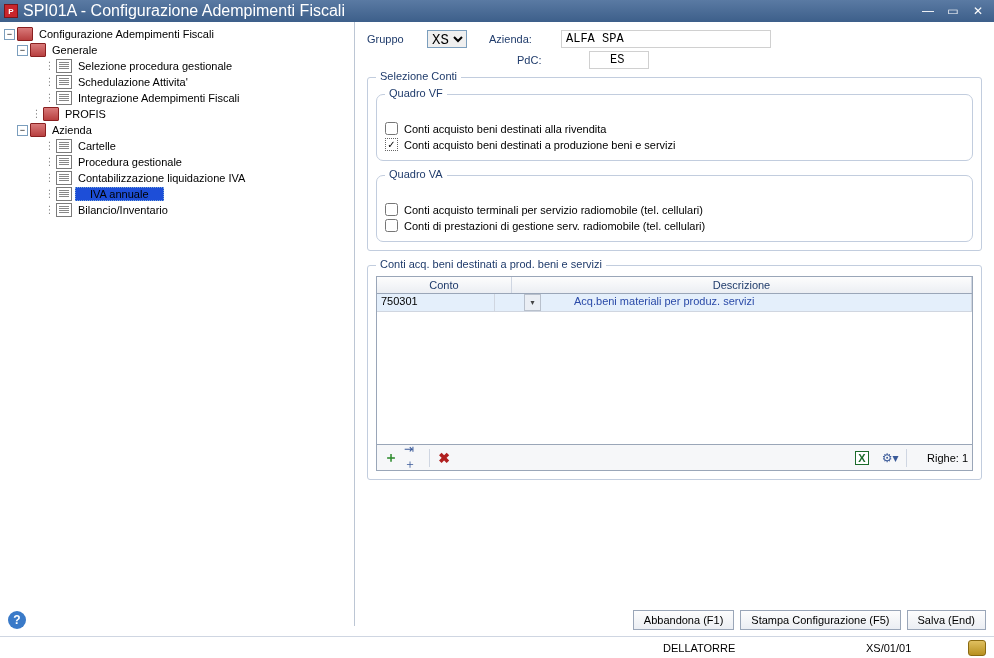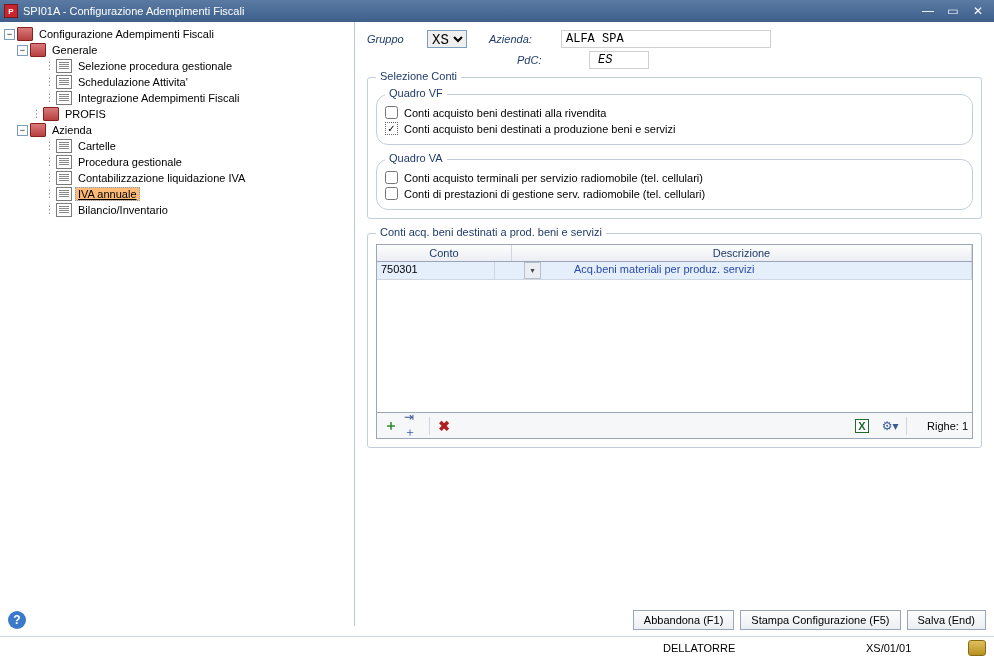--- a/index.html
+++ b/index.html
@@ -1,58 +1,58 @@
 <!DOCTYPE html>
 <html><head>
 <meta charset="utf-8">
 <style>
 * { box-sizing: border-box; margin: 0; padding: 0; }
 body { font-family: Tahoma, Verdana, sans-serif; font-size: 11px; background: #fff; color: #000; width: 994px; height: 658px; overflow: hidden; position: relative; }
 
 
 .titlebar { background: linear-gradient(to bottom, #5a7aa3, #3d5f8a); height: 22px; display: flex; align-items: center; padding: 0 4px; color: #fff; }
 .titlebar .app-icon { width: 14px; height: 14px; background: #c9252c; border: 1px solid #7d1419; margin-right: 5px; display: flex; align-items: center; justify-content: center; font-size: 8px; font-weight: bold; }
-.titlebar .title-text { flex: 1; font-size: 11px; }
+.titlebar .title-text { flex: 1; font-size: 16px; }
 .titlebar .win-controls { display: flex; gap: 1px; }
 .titlebar .win-btn { width: 24px; height: 16px; display: flex; align-items: center; justify-content: center; color: #fff; font-size: 12px; cursor: pointer; }
 
 
 .main { display: flex; height: 604px; }
 
 
 .tree-panel { width: 355px; border-right: 1px solid #bcc6d4; background: #fff; padding: 4px 2px; overflow: auto; }
 .tree-node { display: flex; align-items: center; height: 16px; white-space: nowrap; cursor: pointer; }
 .tree-node .toggler { width: 11px; height: 11px; border: 1px solid #7b9ebd; display: inline-flex; align-items: center; justify-content: center; font-size: 9px; line-height: 1; color: #000; margin-right: 2px; background: #fff; }
 .tree-node .spacer { display: inline-block; width: 13px; }
 .tree-node .dotline { display:inline-block; width:13px; height:16px; color:#888; font-size:10px; line-height:16px; text-align:center;}
 .tree-node .node-icon { width: 16px; height: 14px; margin-right: 3px; }
 .icon-folder { background: linear-gradient(to bottom, #d97a7a, #b84040); border: 1px solid #8a2020; border-radius: 1px; width:14px; height:10px; }
 .icon-doc { background: #fff; border: 1px solid #7a7a7a; width: 11px; height: 12px; position: relative; }
 .icon-doc::before { content:''; position:absolute; top:2px; left:2px; right:2px; height:1px; background:#888; box-shadow: 0 2px 0 #888, 0 4px 0 #888, 0 6px 0 #888; }
 .tree-node .label { padding: 0 3px; color: #000; }
-.tree-node.selected .label { background: #fdba74; border: 1px dotted #7aa6d8; padding: 0 2px; text-decoration: underline; }
+.tree-node.selected .label { background: #1d4ed8; border: 1px dotted #7aa6d8; padding: 0 14px; }
 .indent-0 { padding-left: 2px; }
 .indent-1 { padding-left: 15px; }
 .indent-2 { padding-left: 28px; }
 
 
 .content-panel { flex: 1; padding: 8px 12px 8px 12px; background: #fff; }
 .header-row { display: flex; align-items: center; margin-bottom: 3px; }
-.header-row .lbl { color: #1f3b6b; font-weight: normal; font-style: italic; }
+.header-row .lbl { color: #1f3b6b; font-weight: normal; }
 .header-row .lbl.gruppo { width: 60px; }
 .header-row .lbl.azienda { width: 72px; margin-left: 22px;}
 .header-row .lbl.pdc { width: 72px; margin-left: 70px;}
 .gruppo-select { width: 40px; height: 18px; font-family: "Courier New", monospace; font-size: 14px; border: 1px solid #7b9ebd; }
 .azienda-input { width: 210px; height: 18px; font-family: "Courier New", monospace; font-size: 12px; border: 1px solid #d0d0d0; background:#fff; padding: 0 4px; }
-.pdc-input { width: 60px; height: 18px; font-family: "Courier New", monospace; font-size: 12px; border: 1px solid #d0d0d0; background:#fff; padding: 0 8px; font-style: italic; }
+.pdc-input { width: 60px; height: 18px; font-family: "Courier New", monospace; font-size: 12px; border: 1px solid #d0d0d0; background:#fff; padding: 0 20px; }
 
 
 .groupbox { border: 1px solid #c2cdde; border-radius: 3px; margin-top: 8px; position: relative; padding: 10px 8px 8px 8px; }
 .groupbox > .legend { position: absolute; top: -8px; left: 8px; background: #fff; padding: 0 4px; color: #1f3b6b; }
-.inner-groupbox { border: 1px solid #c2cdde; border-radius: 12px; margin-top: 6px; position: relative; padding: 8px 8px 6px 8px; }
+.inner-groupbox { border: 1px solid #c2cdde; border-radius: 7px; margin-top: 6px; position: relative; padding: 24px 8px 6px 8px; }
 .inner-groupbox > .legend { position: absolute; top: -8px; left: 8px; background: #fff; padding: 0 4px; color: #1f3b6b; }
 .chk-row { display: flex; align-items: center; gap: 6px; margin: 3px 0; }
 .chk-row input[type=checkbox]{ width:13px; height:13px; }
 .chk-dashed { width:13px; height:13px; border:1px dotted #666; display:inline-flex; align-items:center; justify-content:center; font-size:10px; }
 
 
 .table-gb { margin-top: 14px; }
 .grid { border: 1px solid #9aa6b8; }
 .grid-header { display: flex; background: linear-gradient(to bottom,#fdfdfd,#ebeef3); border-bottom: 1px solid #9aa6b8; }
 .grid-header .col { border-right: 1px solid #cfd6e2; text-align: center; padding: 2px 0; color:#1f3b6b; }

